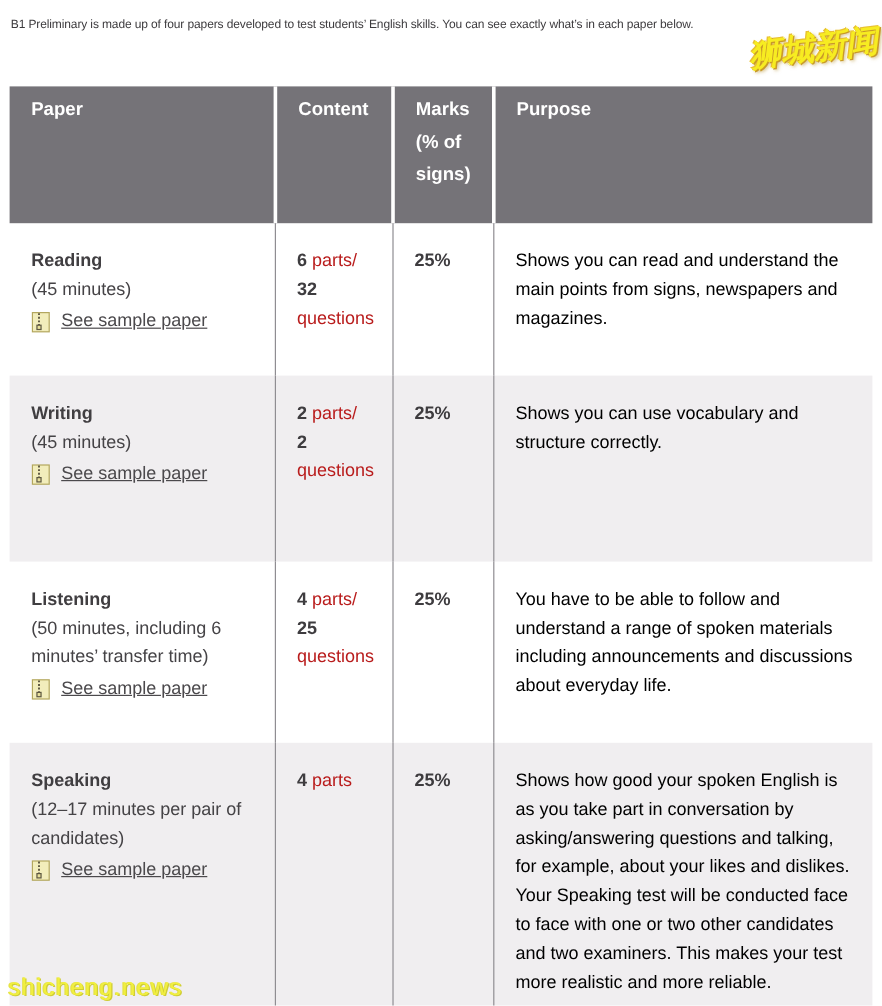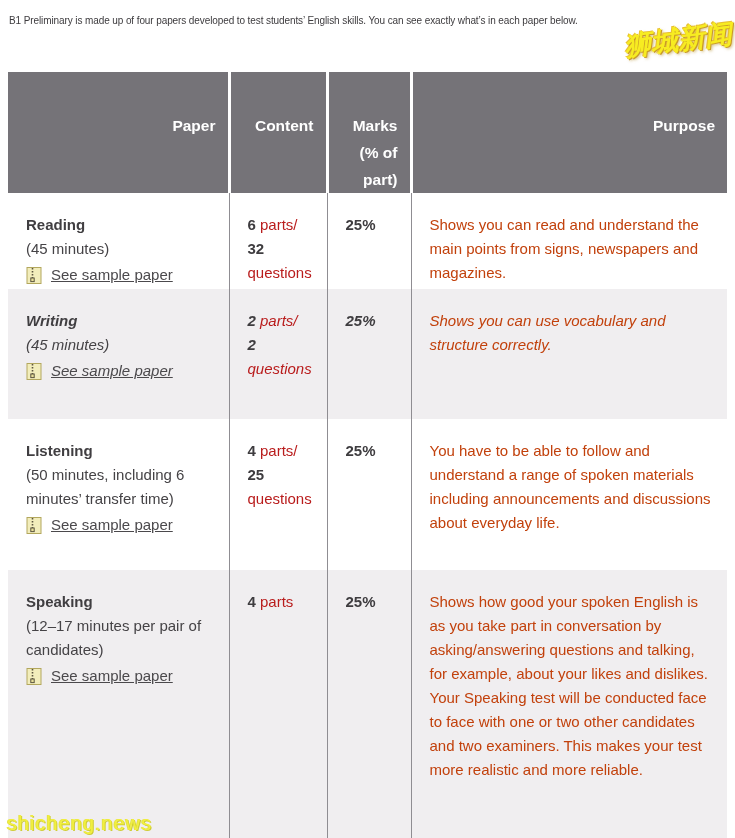--- a/index.html
+++ b/index.html
@@ -29,62 +29,62 @@
     border-collapse:collapse;
     table-layout:fixed;
   }
 
   th {
     background:#757378;
     color:#ffffff;
     font-weight:bold;
     font-size:15.5px;
     line-height:27px;
-    text-align:right;
+    text-align:left;
     vertical-align:top;
-    padding:40px 12px 0 18px;
+    padding:6px 12px 0 18px;
     height:114px;
     box-sizing:border-box;
     border-right:3px solid #ffffff;
   }
   th:last-child { border-right:none; }
 
   td {
     vertical-align:top;
     text-align:left;
     padding:20px 16px 0 18px;
     line-height:24px;
     box-sizing:border-box;
     border-right:1px solid #8f8d92;
   }
   td:last-child { border-right:none; }
 
-  tr.r0 { height:96px; }
-  tr.r1 { height:130px;font-style:italic; }
+  tr.r0 { height:127px; }
+  tr.r1 { height:155px; }
   tr.r2 { height:151px; }
   tr.r3 { height:288px; }
   tr.shade td { background:#f0eef0; }
   tbody tr:last-child td { border-bottom:2px solid #a9a7ab; }
 
   .paper-title { font-weight:bold; color:#403e41; }
   .paper-duration { color:#454346; }
 
   .sample-row { display:flex; align-items:center; gap:8px; margin-top:2px; }
   .zip-icon { display:inline-block; width:17px; height:19px; flex:0 0 auto; }
   .zip-icon svg { display:block; }
   .sample-link {
     color:#4b494c;
     text-decoration:underline;
     cursor:pointer;
   }
 
   .content-line b { font-weight:bold; color:#3e3c3f; }
   .content-line span { color:#b91c1c; }
   .marks-cell { font-weight:bold; color:#3e3c3f; }
-  .purpose-cell { color:#c2410c;margin-left:20px; }
+  .purpose-cell { color:#000000;margin-left:20px; }
 
   .wm-top {
     position:absolute;
     top:22px; right:3px;
     z-index:6;
     font-size:27px;
     font-weight:bold;
     font-style:italic;
     color:#f7ec21;
     transform:rotate(-7deg);
@@ -114,21 +114,21 @@
   <colgroup>
     <col style="width:221px">
     <col style="width:98px">
     <col style="width:84px">
     <col style="width:316px">
   </colgroup>
   <thead>
     <tr>
       <th>Paper</th>
       <th>Content</th>
-      <th>Marks (% of part)</th>
+      <th>Marks (% of signs)</th>
       <th>Purpose</th>
     </tr>
   </thead>
   <tbody>
 
     <tr class="r0">
       <td class="paper-cell">
         <div class="paper-title">Reading</div>
         <div class="paper-duration">(45 minutes)</div>
         <div class="sample-row">

